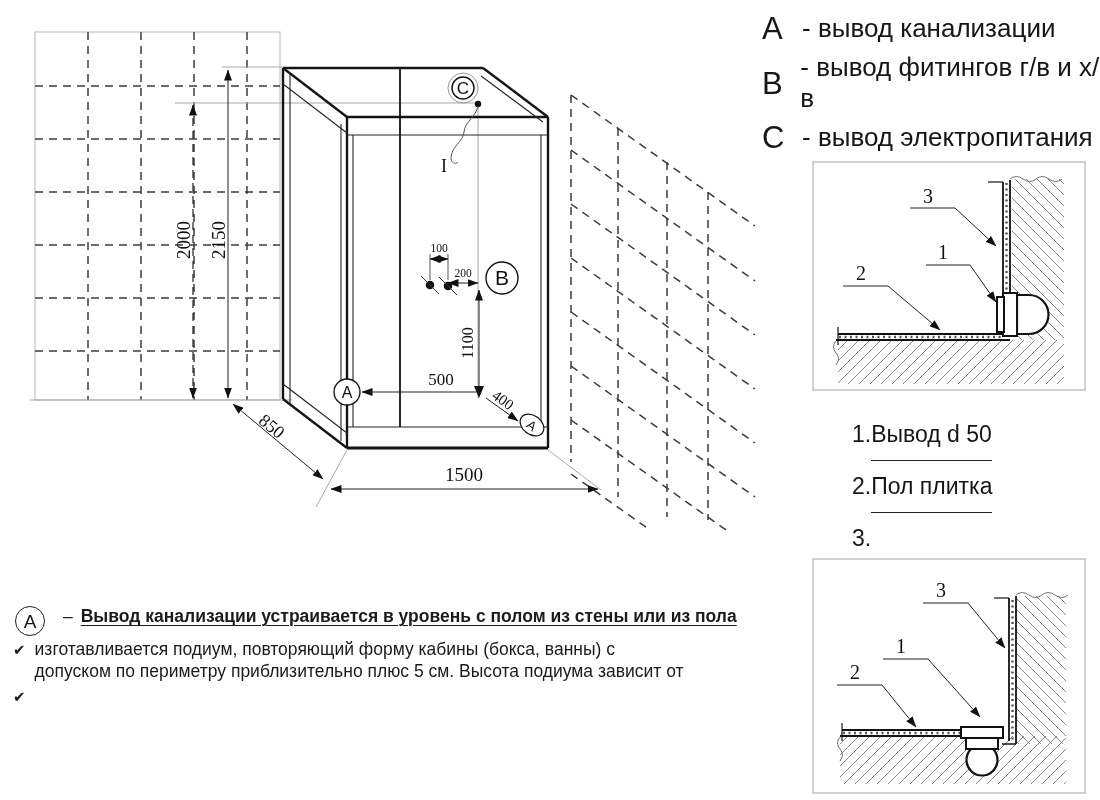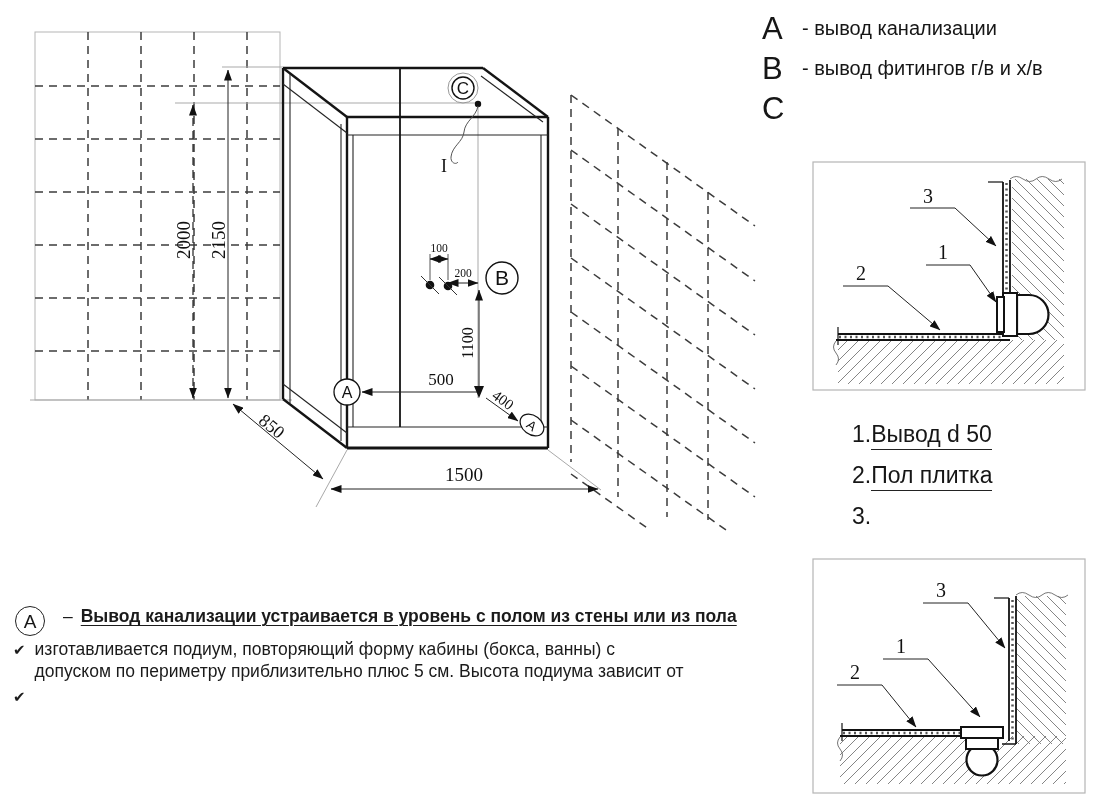--- a/index.html
+++ b/index.html
@@ -7,27 +7,27 @@
           font-family:"Liberation Sans",sans-serif;color:#1b1b1b;}
   svg{position:absolute;overflow:visible;}
   svg text{fill:#111;}
   .serif{font-family:"Liberation Serif",serif;}
   .sans{font-family:"Liberation Sans",sans-serif;}
 
   
   .legend{position:absolute;left:762px;top:12px;}
   .legend-row{display:flex;align-items:center;margin-bottom:7px;}
   .legend-letter{display:inline-block;width:40px;font-size:31px;line-height:33px;color:#161616;}
-  .legend-text{font-size:20px;color:#161616;}
+  .legend-text{font-size:26px;color:#161616;}
 
   
   .parts-list{position:absolute;left:852px;top:421px;}
   .pl-row{display:flex;align-items:baseline;margin-bottom:12px;font-size:23px;}
   .pl-num{color:#161616;}
-  .pl-text{color:#161616;border-bottom:1.6px solid #222;padding-bottom:1px;}
+  .pl-text{color:#161616;border-bottom:1.6px solid #222;padding-bottom:12px;}
 
   
   .notes{position:absolute;left:13px;top:604px;width:770px;}
   .note-a{position:relative;padding-left:50px;margin-bottom:9px;font-size:17.5px;line-height:25px;}
   .note-a-circle{position:absolute;left:2px;top:2px;width:28px;height:28px;border:1.7px solid #222;
                  border-radius:50%;display:flex;align-items:center;justify-content:center;
                  font-size:19px;color:#161616;}
   .na-line1{display:flex;gap:8px;}
   .na-dash{flex:0 0 auto;}
   .na-ul{text-decoration:underline;text-underline-offset:3px;text-decoration-thickness:1.2px;font-weight:bold;}
@@ -174,20 +174,21 @@
     <div class="legend-row">
       <span class="legend-letter">A</span>
       <span class="legend-text">- вывод канализации</span>
     </div>
     <div class="legend-row">
       <span class="legend-letter">B</span>
       <span class="legend-text">- вывод фитингов г/в и х/в</span>
     </div>
     <div class="legend-row">
       <span class="legend-letter">C</span>
+      <span class="legend-text">- вывод электропитания</span>
     </div>
   </div>
 
   <svg style="left:810px;top:158px;" width="280" height="236" viewBox="810 158 280 236">
     <defs>
       <pattern id="hatchFW1" patternUnits="userSpaceOnUse" width="11" height="11">
         <path d="M0,11 L11,0" stroke="#777" stroke-width="0.9"></path>
       </pattern>
       <pattern id="hatchBW1" patternUnits="userSpaceOnUse" width="11" height="11">
         <path d="M0,0 L11,11" stroke="#777" stroke-width="0.9"></path>

